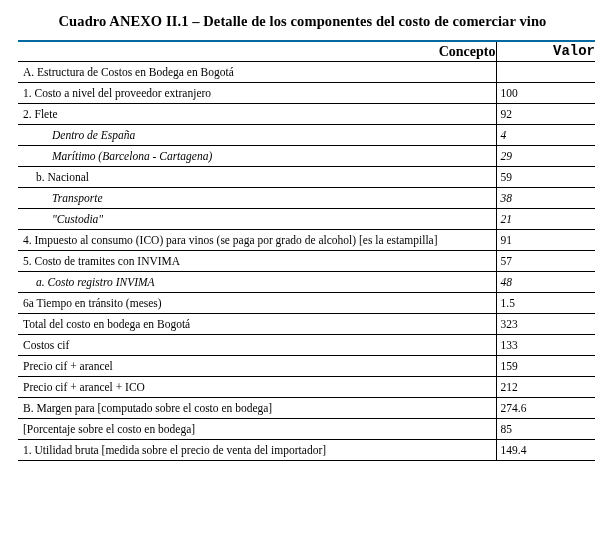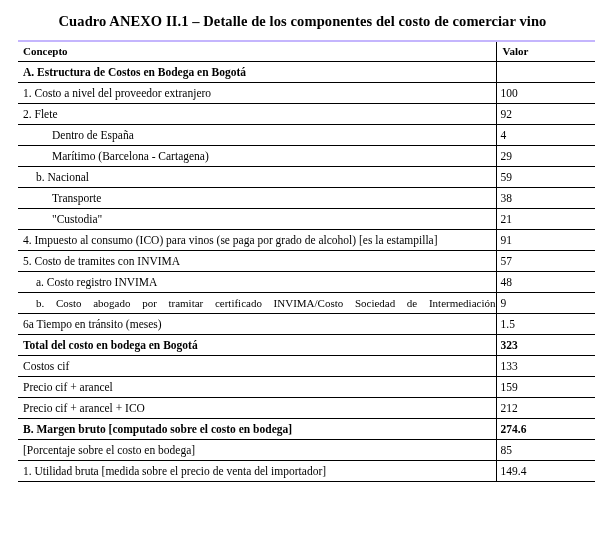--- a/index.html
+++ b/index.html
@@ -39,32 +39,33 @@
   table.cost-table col.c-concept { width: 478px; }
   table.cost-table col.c-value { width: 99px; }
 
   .cost-table th, .cost-table td {
     border-left: none;
     border-right: none;
     padding: 0;
     vertical-align: middle;
   }
   .cost-table thead th {
-    border-top: 2px solid #c4b5fd;
+    border-top: 2px solid #0369a1;
     border-bottom: 1.2px solid #000;
     font-weight: bold;
-    font-size: 11px;
-    text-align: left;
+    font-size: 14px;
+    text-align: right;
     height: 19px;
     line-height: 19px;
   }
   .cost-table thead th.th-concept { padding-left: 5px; }
   .cost-table thead th.th-value {
     padding-left: 6px;
     border-left: 1.2px solid #000;
+    font-family: Liberation Mono, monospace;
   }
   .cost-table tbody tr { height: 20px; }
   .cost-table tbody td {
     border-bottom: 0.8px solid #000;
     height: 20px;
     line-height: 20px;
   }
   .cost-table tbody td.cell-concept {
     padding-left: 5px;
     white-space: nowrap;
@@ -74,22 +75,22 @@
     border-left: 1.2px solid #000;
     padding-left: 4px;
     white-space: nowrap;
     overflow: hidden;
   }
   
   .ind-0 { padding-left: 5px !important; }
   .ind-1 { padding-left: 18px !important; }
   .ind-2 { padding-left: 34px !important; }
 
-  .bold { font-weight: bold; margin-top: 20px; }
-  .italic { }
+  .bold { font-weight: normal; margin-top: 20px; }
+  .italic { font-style: italic; }
   .justify-wrap {
     white-space: normal !important;
     text-align: justify;
     text-align-last: justify;
     padding-right: 8px;
     font-size: 11px;
   }
 </style>
 </head>
 <body>
@@ -148,45 +149,41 @@
         </tr>
         <tr>
           <td class="cell-concept ind-0">5. Costo de tramites con INVIMA</td>
           <td class="cell-value">57</td>
         </tr>
         <tr>
           <td class="cell-concept ind-1 italic">a. Costo registro INVIMA</td>
           <td class="cell-value italic">48</td>
         </tr>
         <tr>
-          <td class="cell-concept ind-1 italic justify-wrap">b.   Costo abogado por tramitar certificado INVIMA/Costo Sociedad de Intermediación</td>
-          <td class="cell-value italic">9</td>
-        </tr>
-        <tr>
           <td class="cell-concept ind-0">6a Tiempo en tránsito (meses)</td>
           <td class="cell-value">1.5</td>
         </tr>
         <tr>
           <td class="cell-concept ind-0 bold">Total del costo en bodega en Bogotá</td>
           <td class="cell-value bold">323</td>
         </tr>
         <tr>
           <td class="cell-concept ind-0">Costos cif</td>
           <td class="cell-value">133</td>
         </tr>
         <tr>
           <td class="cell-concept ind-0">Precio cif + arancel</td>
           <td class="cell-value">159</td>
         </tr>
         <tr>
           <td class="cell-concept ind-0">Precio cif + arancel + ICO</td>
           <td class="cell-value">212</td>
         </tr>
         <tr>
-          <td class="cell-concept ind-0 bold">B. Margen bruto [computado sobre el costo en bodega]</td>
+          <td class="cell-concept ind-0 bold">B. Margen para [computado sobre el costo en bodega]</td>
           <td class="cell-value bold">274.6</td>
         </tr>
         <tr>
           <td class="cell-concept ind-0">[Porcentaje sobre el costo en bodega]</td>
           <td class="cell-value">85</td>
         </tr>
         <tr>
           <td class="cell-concept ind-0">1. Utilidad bruta [medida sobre el precio de venta del importador]</td>
           <td class="cell-value">149.4</td>
         </tr>

